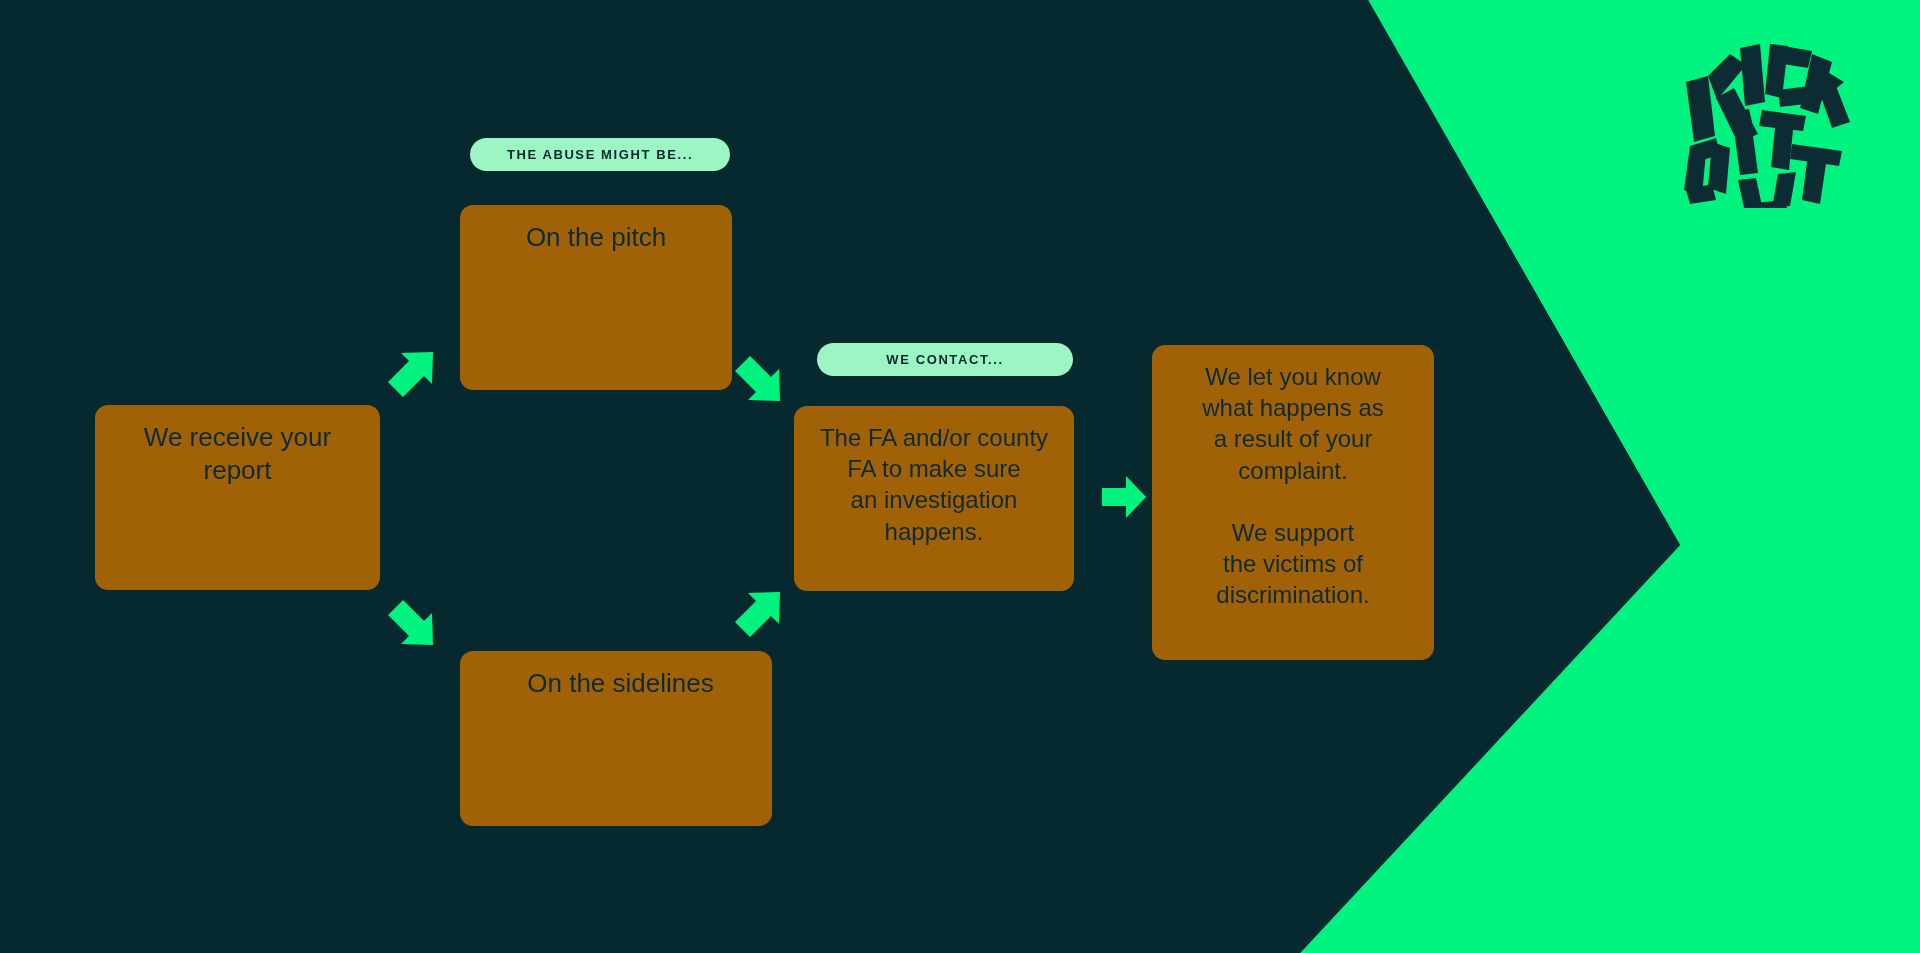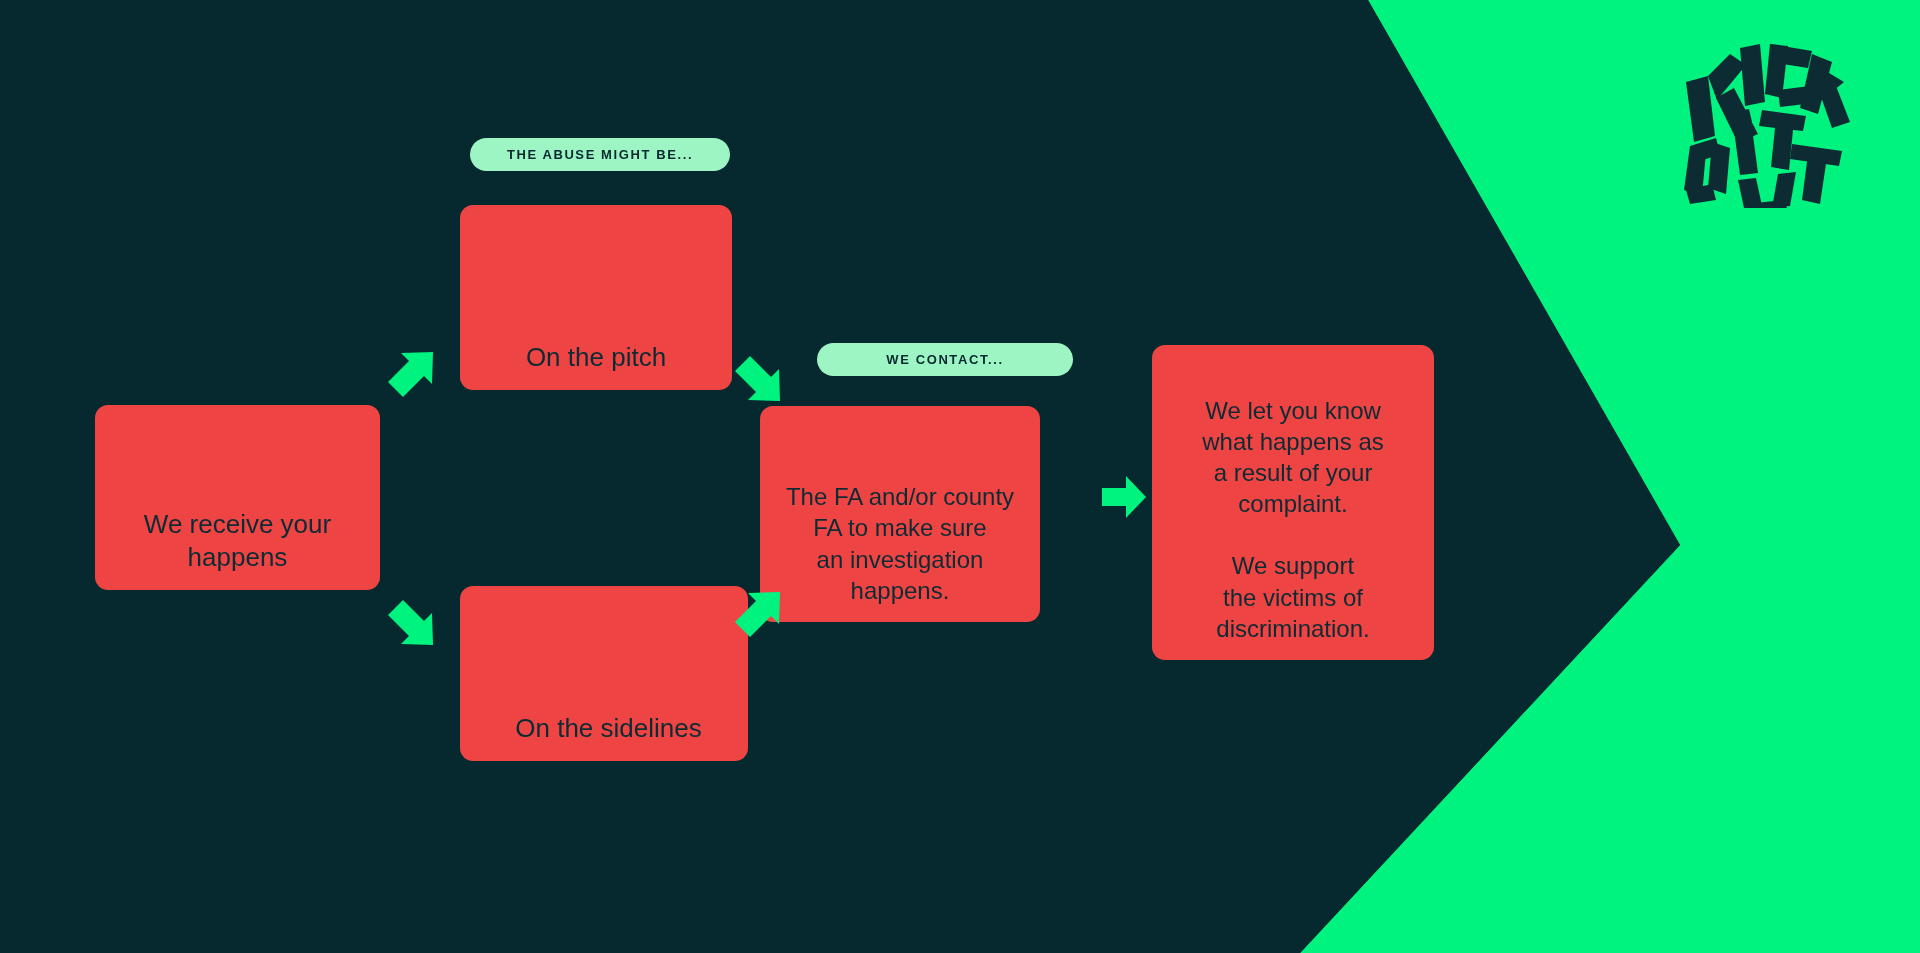--- a/index.html
+++ b/index.html
@@ -51,25 +51,25 @@
     justify-content: center;
     height: 33px;
     white-space: nowrap;
     box-sizing: border-box;
     padding: 0 22px;
   }
 
   
   .card {
     position: absolute;
-    background: #ef4444;
+    background: #a16207;
     border-radius: 13px;
     box-sizing: border-box;
     display: flex;
-    align-items: flex-end;
+    align-items: flex-start;
     justify-content: center;
     text-align: center;
     color: #0d2b33;
     padding: 16px 18px;
   }
   .card-text {
     font-size: 26px;
     line-height: 1.27;
     font-weight: 400;
     white-space: pre-line;
@@ -145,32 +145,32 @@
     <span>THE ABUSE MIGHT BE...</span>
   </div>
 
   <div class="pill" style="left:817px; top:343px; width:256px;">
     <span>WE CONTACT...</span>
   </div>
 
 
   <div class="card" style="left:95px; top:405px; width:285px; height:185px;">
     <div class="card-text">We receive your
-happens</div>
+report</div>
   </div>
 
   <div class="card" style="left:460px; top:205px; width:272px; height:185px;">
     <div class="card-text">On the pitch</div>
   </div>
 
-  <div class="card" style="left:460px; top:586px; width:288px; height:175px;padding-left:27px;">
+  <div class="card" style="left:460px; top:651px; width:312px; height:175px;padding-left:27px;">
     <div class="card-text">On the sidelines</div>
   </div>
 
-  <div class="card" style="left:760px; top:406px; width:280px; height:216px;">
+  <div class="card" style="left:794px; top:406px; width:280px; height:185px;">
     <div class="card-text small">The FA and/or county
 FA to make sure
 an investigation
 happens.</div>
   </div>
 
   <div class="card" style="left:1152px; top:345px; width:282px; height:315px;">
     <div class="card-text small">We let you know
 what happens as
 a result of your

